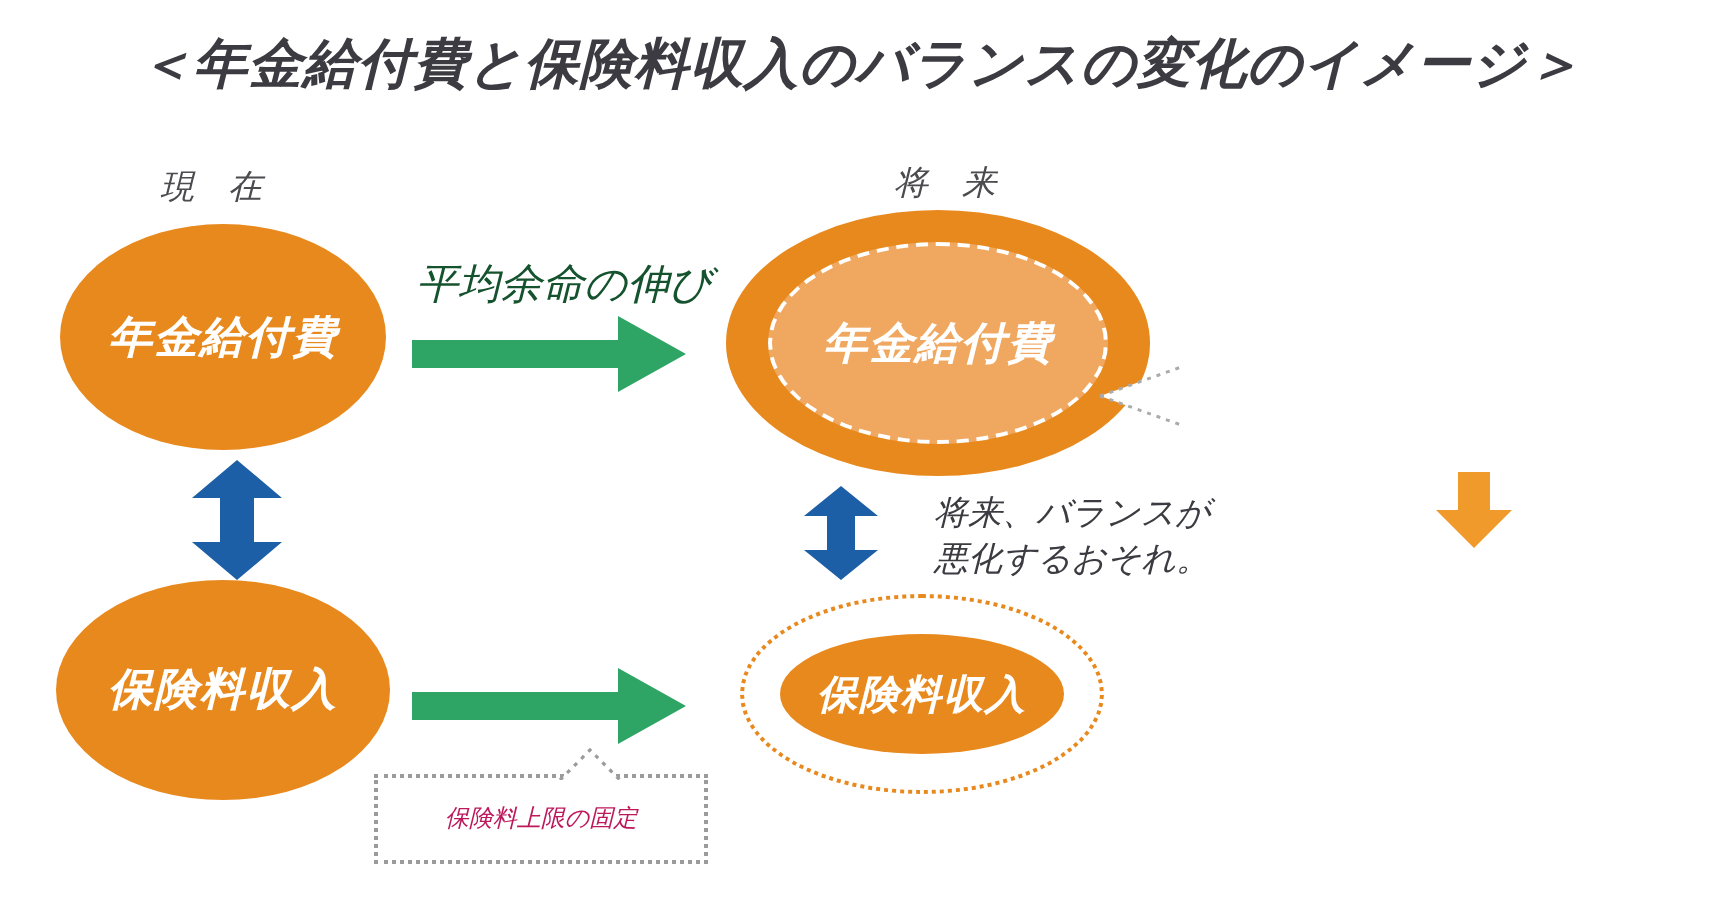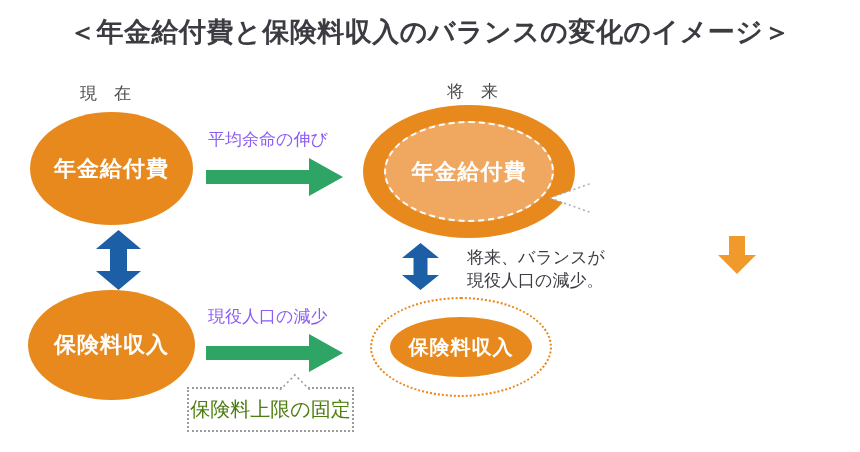--- a/index.html
+++ b/index.html
@@ -1,17 +1,17 @@
 <!DOCTYPE html>
 <html><head>
 <meta charset="utf-8">
 <style>
   html,body{margin:0;padding:0;background:#ffffff;}
   body{font-family:"DejaVu Sans","Liberation Sans",sans-serif;color:#3B3B41;}
-  #canvas{position:relative;width:860px;height:452px;background:#fff;overflow:hidden;}
+  #canvas{position:relative;width:860px;height:452px;background:#fff;overflow:hidden;font-style:italic;}
 
   .title{position:absolute;left:0;top:14px;width:860px;text-align:center;
          font-size:27px;font-weight:bold;color:#3B3B41;letter-spacing:0.5px;}
 
   .col-label{position:absolute;font-size:17px;color:#4B4B50;text-align:center;}
 
   .ellipse{position:absolute;border-radius:50%;background:#E8891D;
            display:flex;align-items:center;justify-content:center;
            color:#fff;font-weight:bold;}
   .ellipse.big-text{font-size:22px;letter-spacing:1px;}
@@ -21,26 +21,26 @@
   .future-inner{width:166px;height:97px;border-radius:50%;background:#F0A75F;
                 border:2px dashed #fff;display:flex;align-items:center;justify-content:center;
                 color:#fff;font-weight:bold;font-size:22px;letter-spacing:1px;}
 
   .dotted-ellipse{position:absolute;border-radius:50%;border:2.5px dotted #E8891D;
                   display:flex;align-items:center;justify-content:center;background:transparent;}
   .dotted-ellipse .solid-inner{width:142px;height:60px;border-radius:50%;background:#E8891D;
                   display:flex;align-items:center;justify-content:center;
                   color:#fff;font-weight:bold;font-size:20px;letter-spacing:1px;}
 
-  .arrow-label{position:absolute;font-size:17px;color:#8b5cf6;}
+  .arrow-label{position:absolute;font-size:21px;color:#14532d;}
   .svg-abs{position:absolute;}
 
   .dashed-box{position:absolute;border:2px dotted #9B9B9B;background:#fff;
               display:flex;align-items:center;justify-content:center;
-              font-size:20px;color:#4d7c0f;}
+              font-size:12px;color:#be185d;}
   .note-box{position:absolute;border:2px dotted #9B9B9B;background:#fff;
             font-size:17px;line-height:23px;color:#3B3B41;
             padding:7px 10px;white-space:pre-line;box-sizing:border-box;}
 
   .multiline{white-space:pre-line;}
   .warn-text{position:absolute;font-size:17px;line-height:23px;color:#3B3B41;}
   .auto-adjust{position:absolute;font-size:18px;color:#3B3B41;}
 </style>
 </head>
 <body>
@@ -62,21 +62,20 @@
 
   <div class="ellipse big-text" style="left:28px;top:290px;width:167px;height:110px;">
     <span>保険料収入</span>
   </div>
 
   <div class="arrow-label" style="left:208px;top:128px;">平均余命の伸び</div>
   <svg class="svg-abs" style="left:206px;top:158px;" width="137" height="38" viewBox="0 0 137 38">
     <path d="M0 12 L103 12 L103 0 L137 19 L103 38 L103 26 L0 26 Z" fill="#2EA465"></path>
   </svg>
 
-  <div class="arrow-label" style="left:208px;top:305px;">現役人口の減少</div>
   <svg class="svg-abs" style="left:206px;top:334px;" width="137" height="38" viewBox="0 0 137 38">
     <path d="M0 12 L103 12 L103 0 L137 19 L103 38 L103 26 L0 26 Z" fill="#2EA465"></path>
   </svg>
 
   <div class="dashed-box" style="left:187px;top:387px;width:163px;height:41px;">
     <span>保険料上限の固定</span>
   </div>
   <svg class="svg-abs" style="left:278px;top:372px;" width="34" height="18" viewBox="0 0 34 18">
     <polygon points="2,18 17,3 32,18" fill="#ffffff" stroke="none"></polygon>
     <polyline points="2,18 17,3 32,18" fill="none" stroke="#9B9B9B" stroke-width="1.6" stroke-dasharray="2,3"></polyline>
@@ -93,21 +92,21 @@
     <polyline points="0,15 42,0" fill="none" stroke="#ABABAB" stroke-width="1.5" stroke-dasharray="2,3"></polyline>
     <polyline points="0,15 42,30" fill="none" stroke="#ABABAB" stroke-width="1.5" stroke-dasharray="2,3"></polyline>
   </svg>
 
 
   <svg class="svg-abs" style="left:402px;top:243px;" width="37" height="47" viewBox="0 0 37 47">
     <path d="M18.5 0 L37 15 L25.5 15 L25.5 32 L37 32 L18.5 47 L0 32 L11.5 32 L11.5 15 L0 15 Z" fill="#1D5FA6"></path>
   </svg>
 
   <div class="warn-text multiline" style="left:467px;top:246px;">将来、バランスが
-現役人口の減少。</div>
+悪化するおそれ。</div>
 
   <div class="dotted-ellipse" style="left:370px;top:297px;width:178px;height:96px;">
     <div class="solid-inner">
       <span>保険料収入</span>
     </div>
   </div>
 
   <svg class="svg-abs" style="left:718px;top:236px;" width="38" height="38" viewBox="0 0 38 38">
     <path d="M11 0 L27 0 L27 19 L38 19 L19 38 L0 19 L11 19 Z" fill="#EF9A2B"></path>
   </svg>

